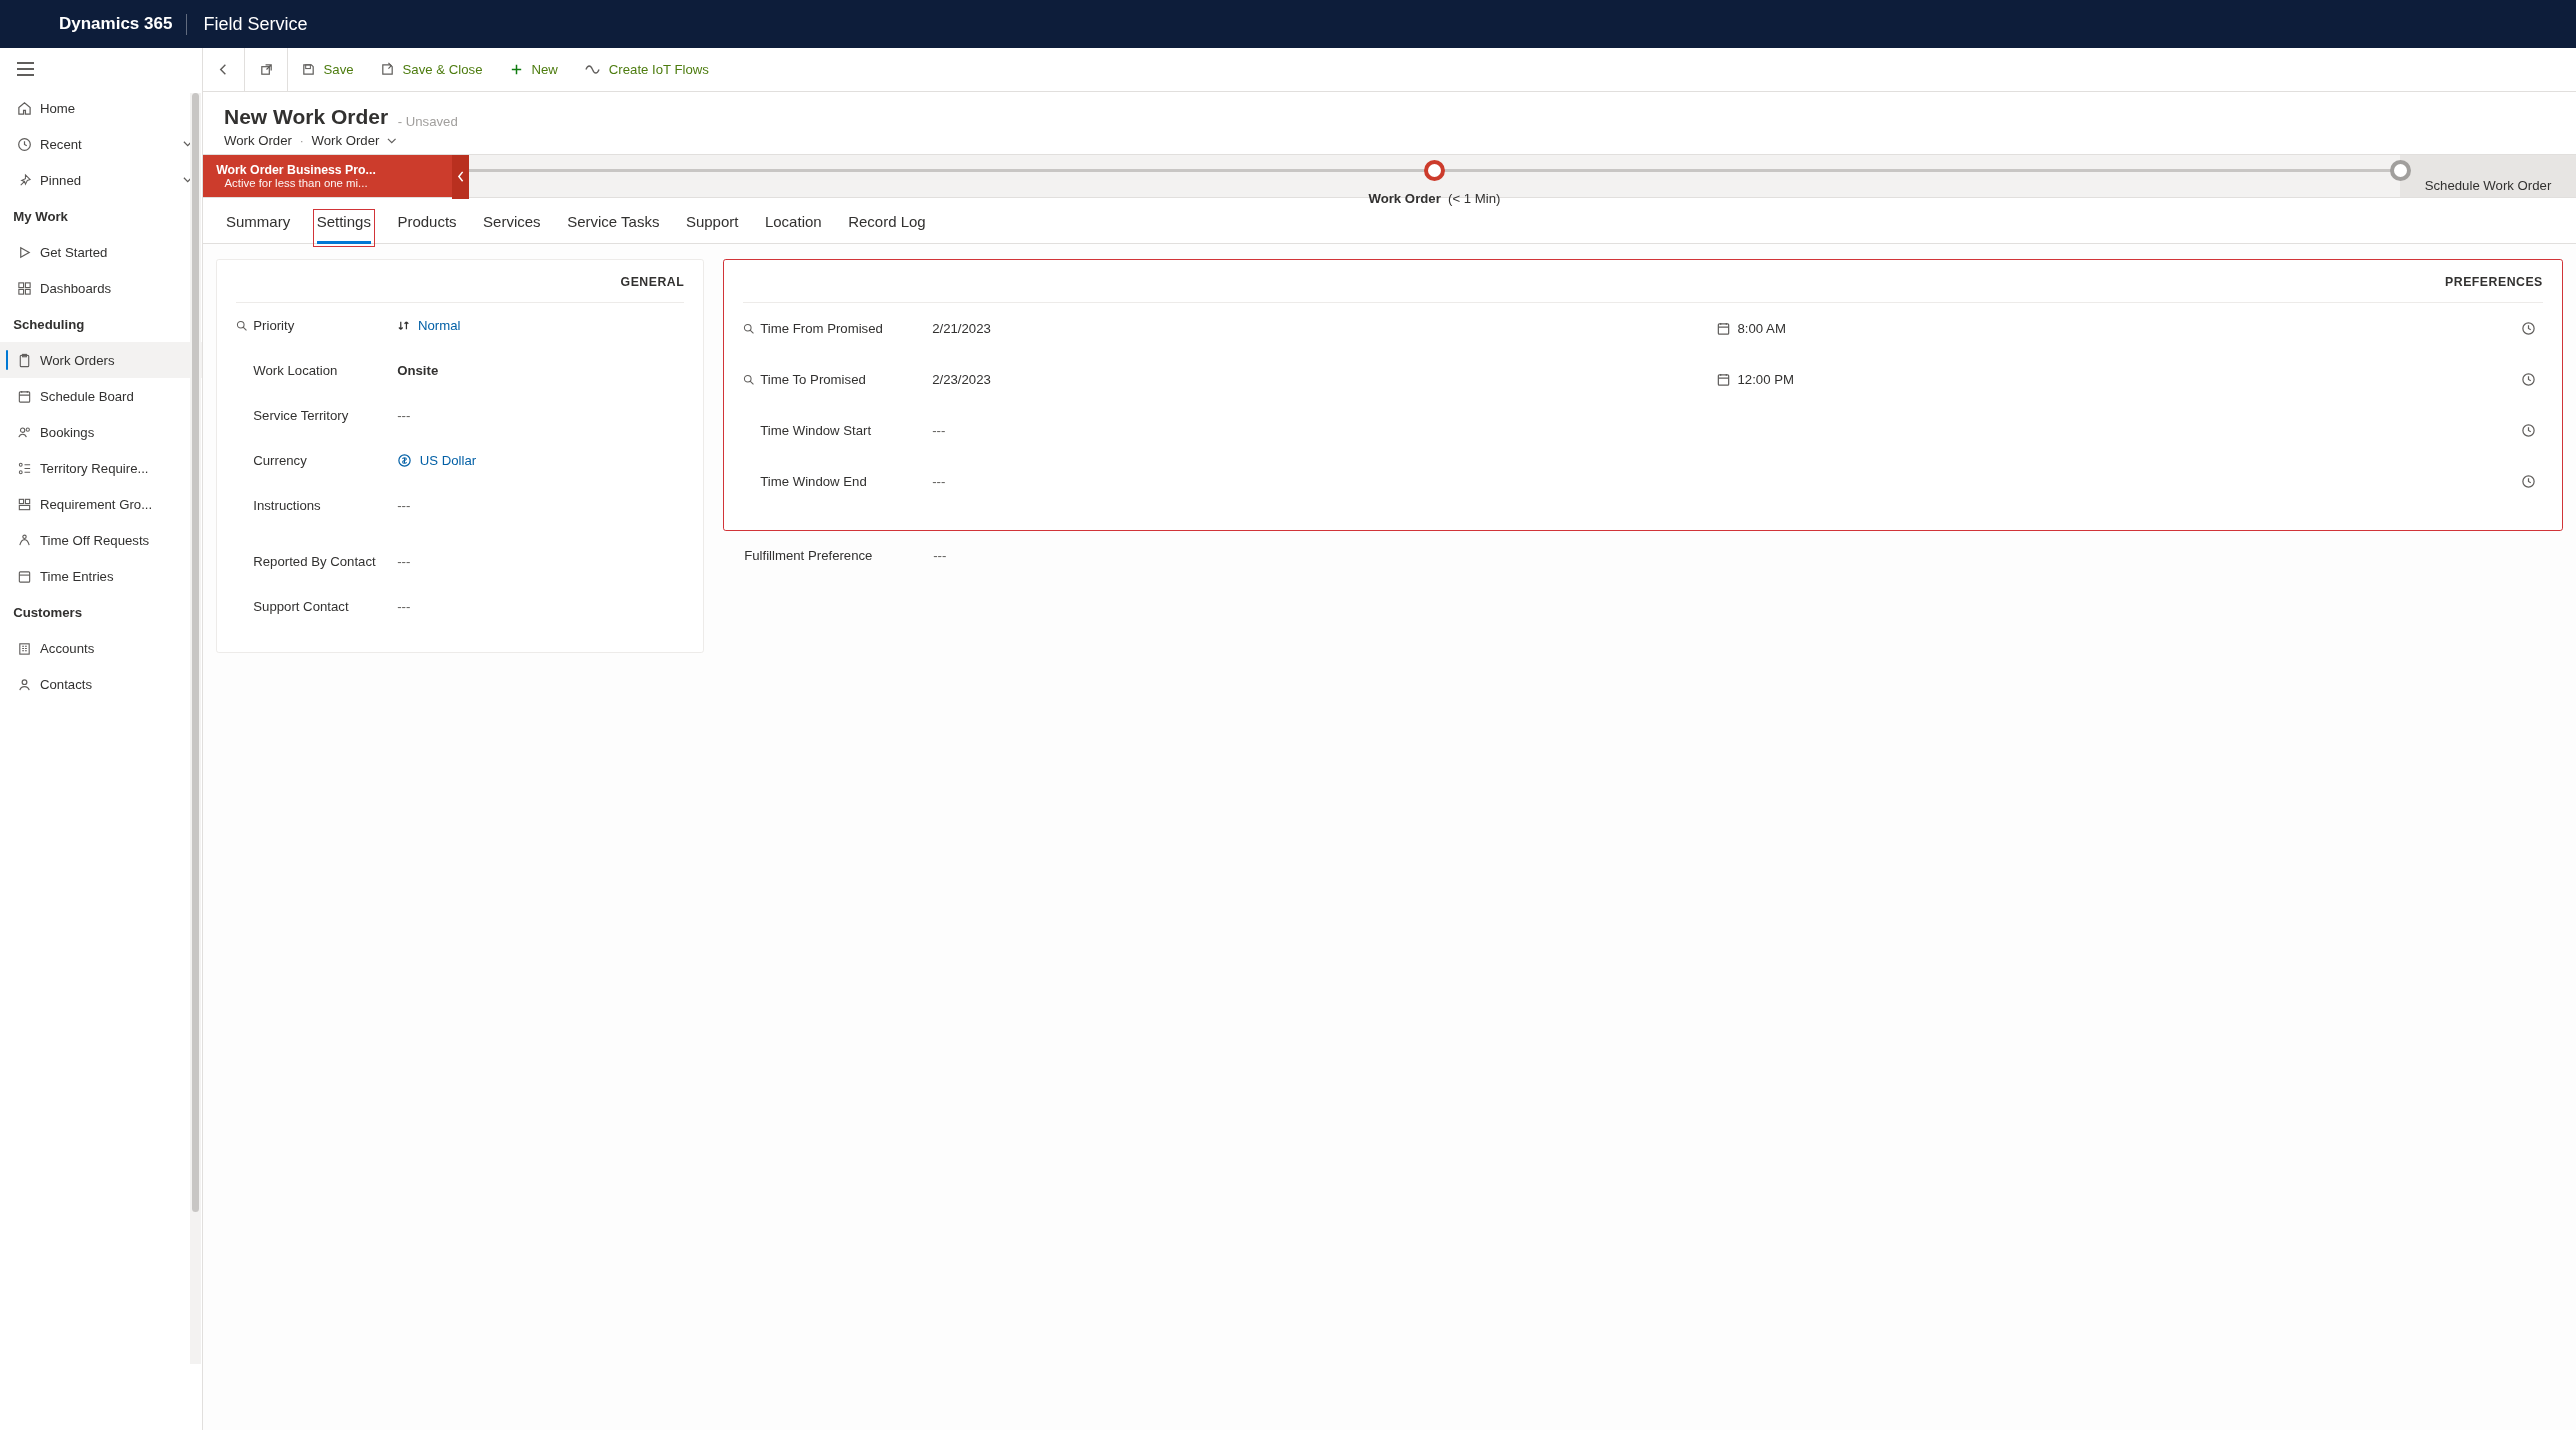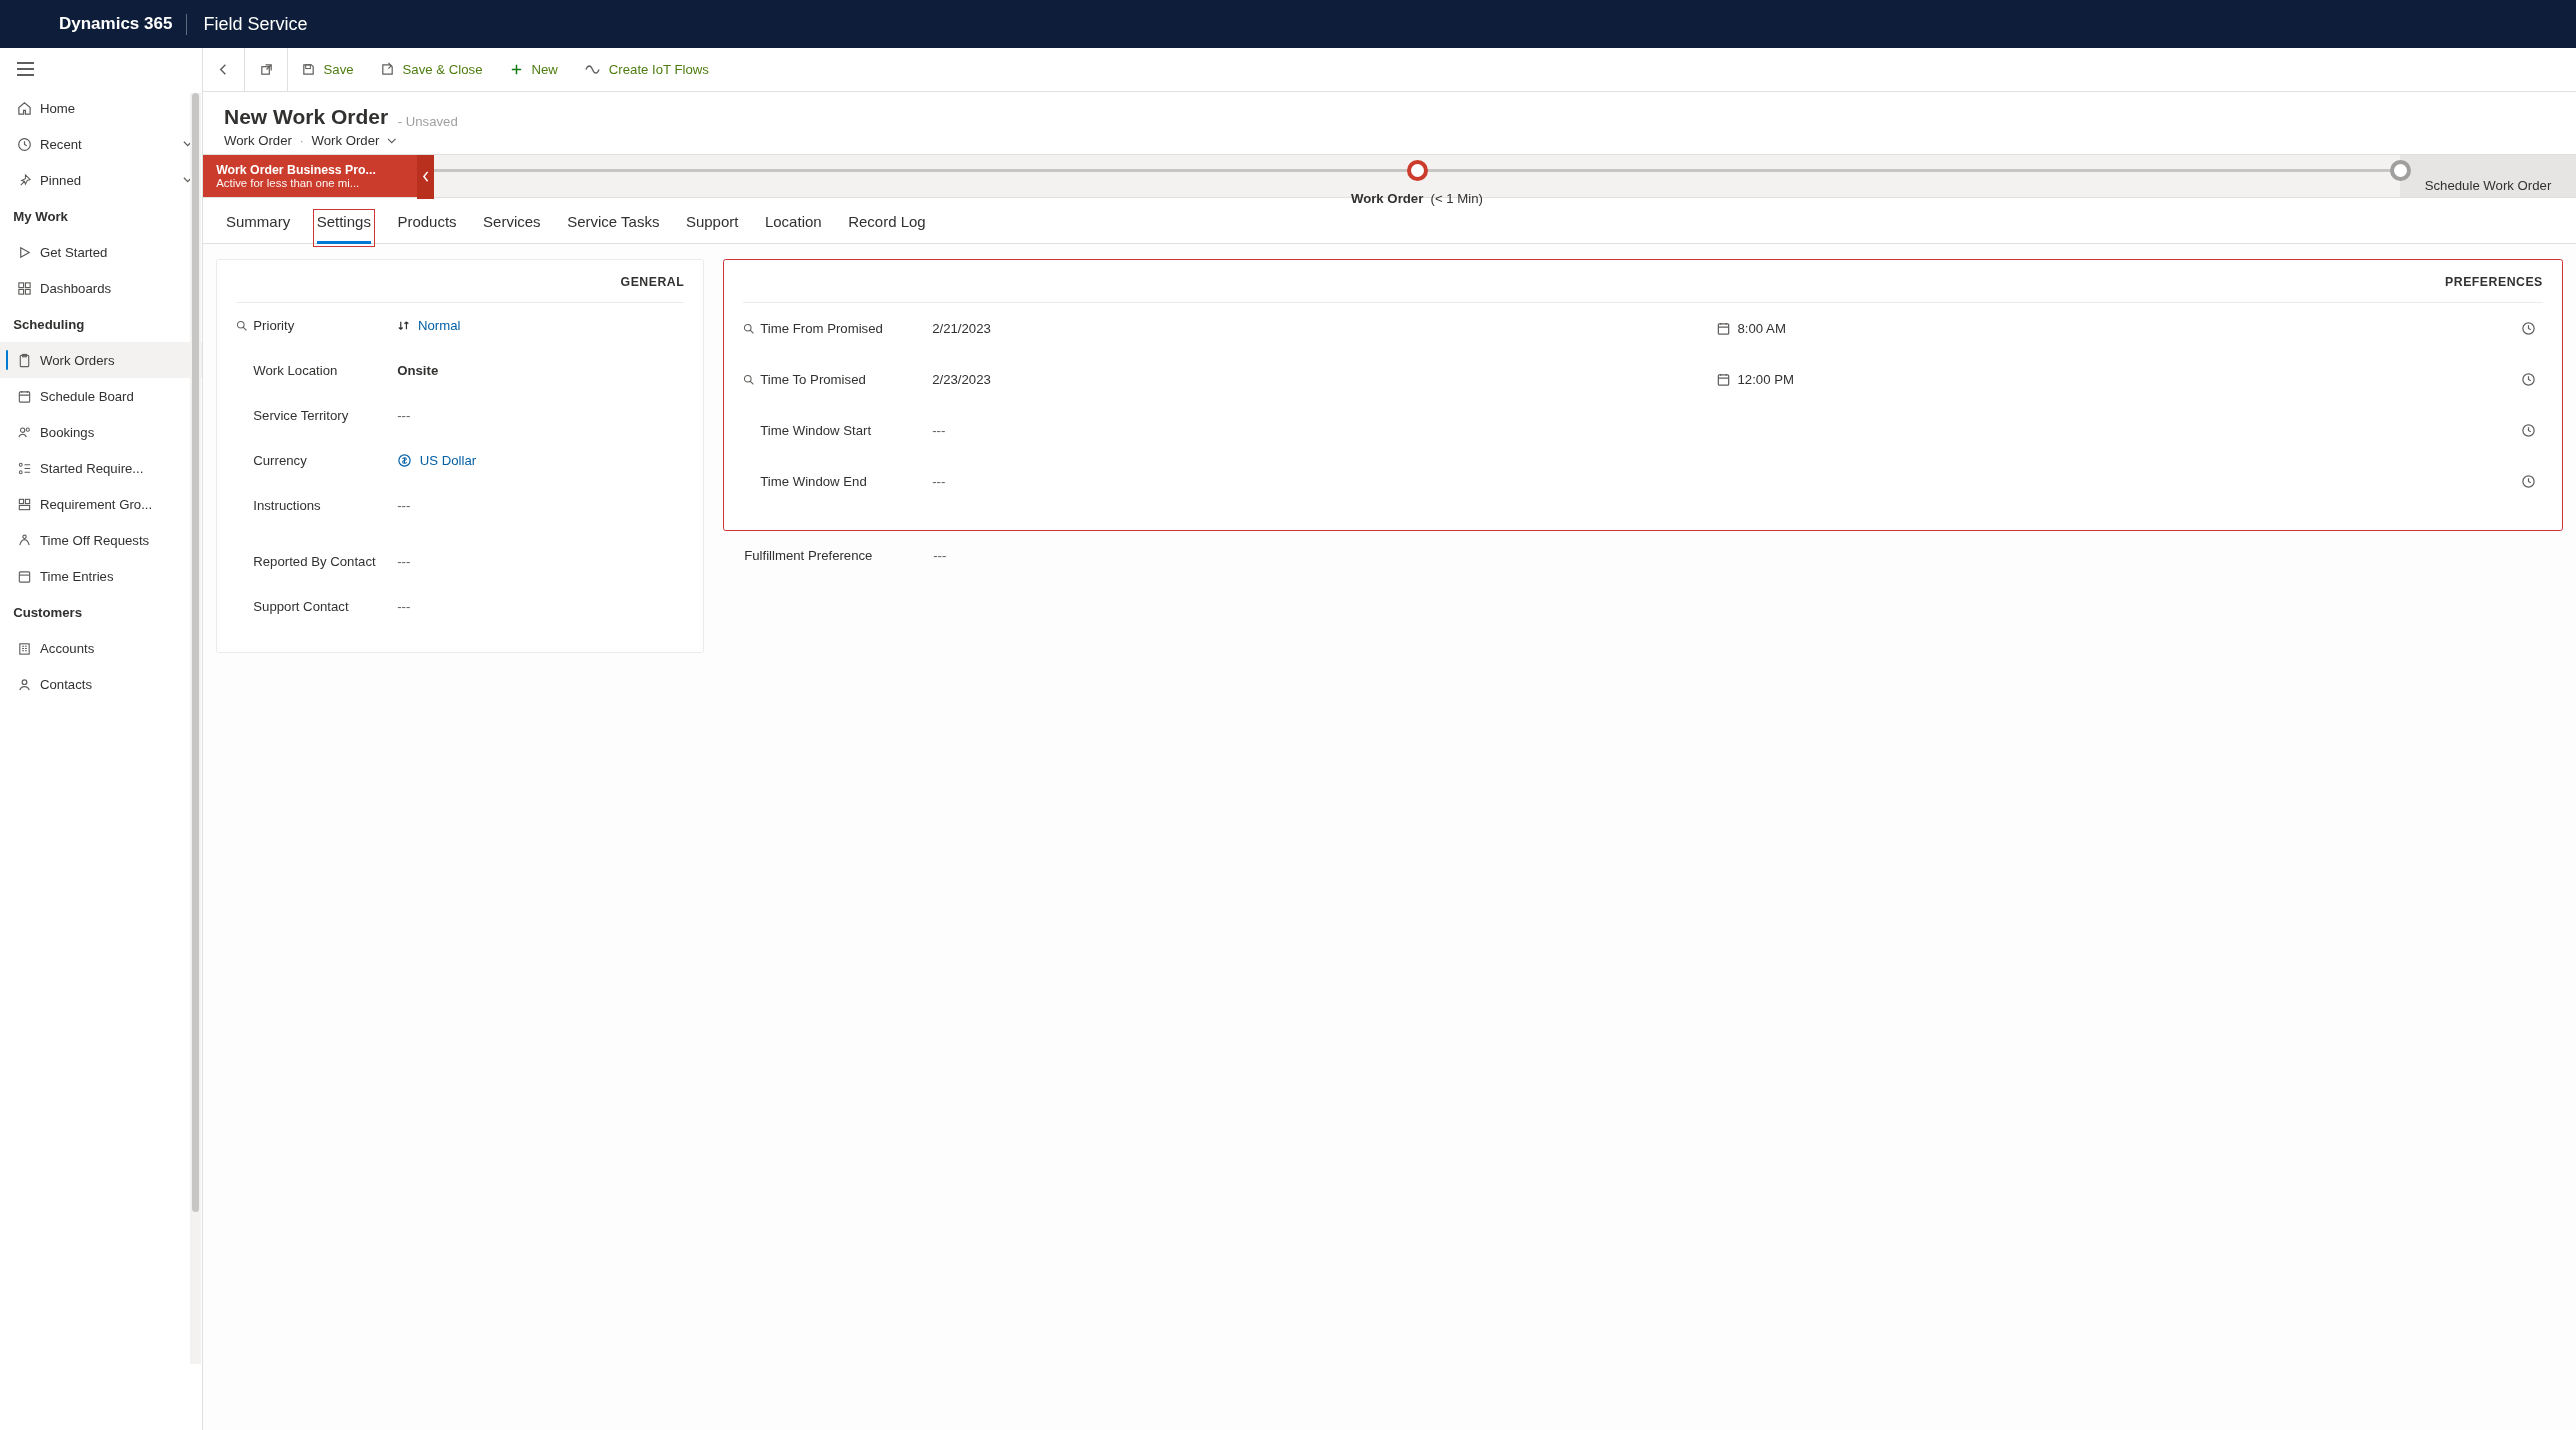--- a/index.html
+++ b/index.html
@@ -53,21 +53,21 @@
   .page-header { padding: 13.2px 21px 5.7px 21px; background:#fff; }
   .page-title-row { display:flex; align-items:flex-end; gap:9.5px; }
   .page-title { font-size: 21px; font-weight: 600; }
   .page-title-suffix { font-size: 13.2px; color:#a19f9d; }
   .breadcrumb-row { color:#323130; font-size:13.2px; margin-top:3.8px; display:flex; align-items:center; gap:7.6px; }
   .breadcrumb-sep { color:#a19f9d; }
   .breadcrumb-caret { color:#605e5c; font-size:9.5px; }
 
   
   .bpf-bar { height: 44px; display:flex; align-items: stretch; background:#f3f2f1; border-top:0.9px solid #e1dfdd; border-bottom:0.9px solid #e1dfdd; position:relative; }
-  .bpf-active-stage { width: 214px; background:#cc3c2c; color:#fff; display:flex; align-items:center; position:relative; padding: 3.8px 28px 3.8px 13.2px; }
+  .bpf-active-stage { width: 249px; background:#cc3c2c; color:#fff; display:flex; align-items:center; position:relative; padding: 3.8px 28px 3.8px 13.2px; text-align: center; }
   .bpf-active-stage .bpf-title { font-size:12.3px; font-weight:600; white-space:nowrap; overflow:hidden; text-overflow:ellipsis; }
   .bpf-active-stage .bpf-sub { font-size:11.4px; opacity:.95; white-space:nowrap; overflow:hidden; text-overflow:ellipsis; }
   .bpf-collapse { width:17px; height:44px; display:flex; align-items:center; justify-content:center; background:#b9301f; color:#fff; cursor:pointer; }
   .bpf-track { flex:1; position:relative; display:flex; align-items:center; }
   .bpf-line { position:absolute; top:14px; left:0; right:0; height:3.8px; background:#c8c6c4; }
   .bpf-node { position:absolute; top:5.7px; width:21px; height:21px; border-radius:50%; background:#fff; border:4.7px solid #cc3c2c; }
   .bpf-node.secondary { border-color:#a19f9d; }
   .bpf-stage-label { position:absolute; top:36px; font-size:13.2px; color:#323130; transform:translateX(-50%); white-space:nowrap; }
   .bpf-stage-label .bold { font-weight:600; }
   .bpf-next-area { width:176px; background:#e7e5e3; display:flex; align-items:flex-end; justify-content:center; padding-bottom:3.8px; font-size:13.2px; cursor:pointer; }
@@ -213,21 +213,21 @@
         <span class="nav-text">Bookings</span>
       </div>
       <div class="nav-item">
         <span class="nav-icon">
           <svg width="15" height="15" viewBox="0 0 16 16">
               <circle cx="4" cy="4" r="1.5" fill="none" stroke="#605e5c" stroke-width="1.1"></circle>
               <circle cx="4" cy="12" r="1.5" fill="none" stroke="#605e5c" stroke-width="1.1"></circle>
               <path d="M8 4h6M8 8h6M8 12h6" stroke="#605e5c" stroke-width="1.3"></path>
             </svg>
         </span>
-        <span class="nav-text">Started Require...</span>
+        <span class="nav-text">Territory Require...</span>
       </div>
       <div class="nav-item">
         <span class="nav-icon">
           <svg width="15" height="15" viewBox="0 0 16 16">
               <rect x="2.5" y="2.5" width="4.5" height="4.5" fill="none" stroke="#605e5c" stroke-width="1.2"></rect>
               <rect x="9" y="2.5" width="4.5" height="4.5" fill="none" stroke="#605e5c" stroke-width="1.2"></rect>
               <rect x="2.5" y="9" width="11" height="4.5" fill="none" stroke="#605e5c" stroke-width="1.2"></rect>
             </svg>
         </span>
         <span class="nav-text">Requirement Gro...</span>

